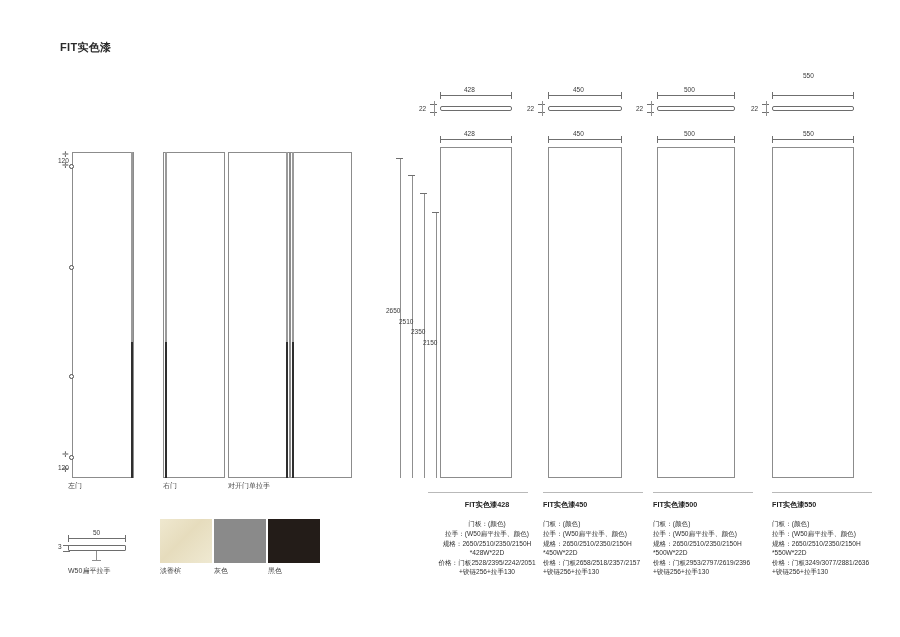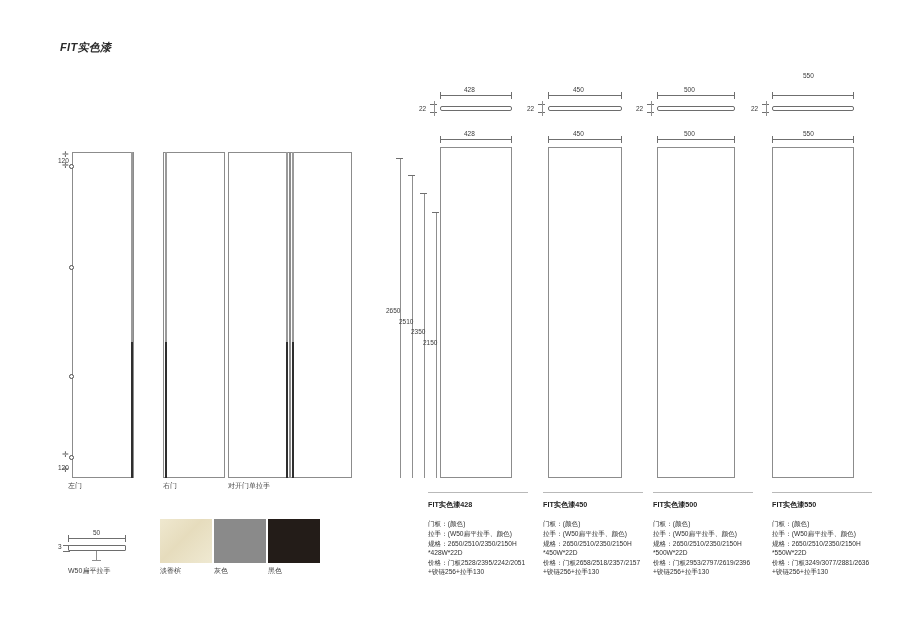--- a/index.html
+++ b/index.html
@@ -1,18 +1,18 @@
 <!DOCTYPE html>
 <html><head>
 <meta charset="utf-8">
 <style>
   html,body{margin:0;padding:0;background:#ffffff;}
   body{width:900px;height:637px;position:relative;overflow:hidden;
        font-family:"Liberation Sans","DejaVu Sans",sans-serif;color:#231f20;}
-  .abs{position:absolute;font-style:italic;}
+  .abs{position:absolute;}
   #page-title{left:60px;top:40px;font-size:11px;font-weight:bold;letter-spacing:.3px;color:#2b2b2b;}
 
   
   .panel{position:absolute;border:1px solid #8c8c8c;background:#ffffff;box-sizing:border-box;}
   .hline{position:absolute;height:1px;background:#8f8f8f;}
   .vline{position:absolute;width:1px;background:#8f8f8f;}
   .dimline{position:absolute;height:1px;background:#6f6f6f;}
   .dimvert{position:absolute;width:1px;background:#8f8f8f;}
   .tick{position:absolute;width:1px;height:7px;background:#6f6f6f;}
   .tickh{position:absolute;height:1px;width:7px;background:#6f6f6f;}
@@ -189,21 +189,21 @@
 
   <div class="swatch sw-black" style="left:268px;top:519px;"></div>
   <div class="sw-label" style="left:268px;top:566px;">黑色</div>
 </div>
 
 <div class="specrule" style="left:428px;top:492px;width:100px;"></div>
 <div class="specrule" style="left:543px;top:492px;width:100px;"></div>
 <div class="specrule" style="left:653px;top:492px;width:100px;"></div>
 <div class="specrule" style="left:772px;top:492px;width:100px;"></div>
 
-<div class="spec" style="left:428px;top:500px;">
+<div class="spec" style="left:428px;top:500px;text-align:center;">
   <h4>FIT实色漆428</h4>
   <div class="ln">门板：(颜色)</div>
   <div class="ln">拉手：(W50扁平拉手、颜色)</div>
   <div class="ln">规格：2650/2510/2350/2150H</div>
   <div class="ln">*428W*22D</div>
   <div class="ln">价格：门板2528/2395/2242/2051</div>
   <div class="ln">+铰链256+拉手130</div>
 </div>
 
 <div class="spec" style="left:543px;top:500px;">

